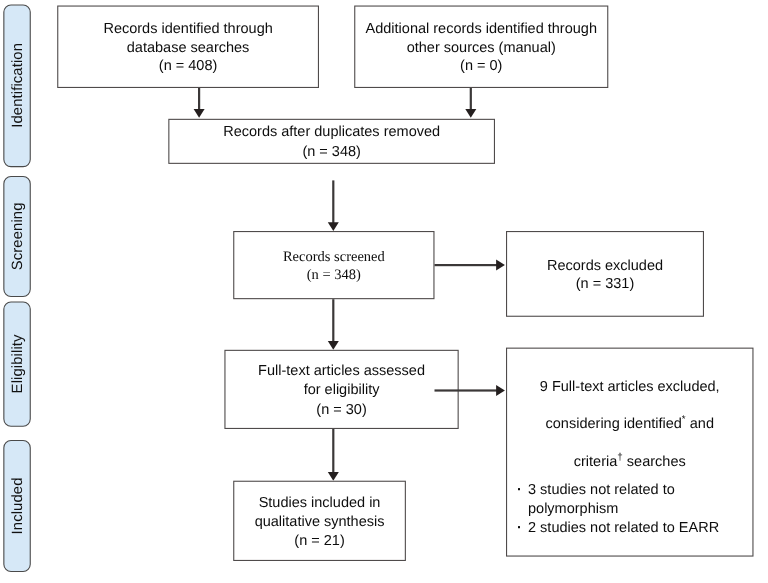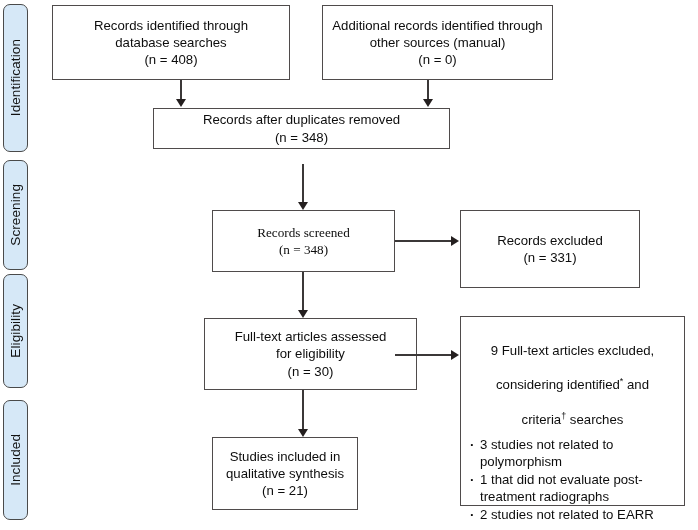--- a/index.html
+++ b/index.html
@@ -198,27 +198,26 @@
   <div class="arrow-right" style="left:451px; top:350px;"></div>
 
   <div class="detail-box" style="left:460px; top:316px; width:225px; height:190px;">
     <div class="detail-head">
       <span>9 Full-text articles excluded,</span><br>
       <span>considering identified</span><sup>*</sup><span> and</span><br>
       <span>criteria</span><sup>†</sup><span> searches</span>
     </div>
     <ul class="detail-list">
       <li>3 studies not related to polymorphism</li>
-      <li>1 that did not evaluate post-treatment radiographs</li>
       <li>2 studies not related to EARR</li>
     </ul>
   </div>
 
   <div class="conn v" style="left:302px; top:390px; height:43px;"></div>
   <div class="arrow-down" style="left:298px; top:429px;"></div>
 
-  <div class="flow-box" style="left:212px; top:437px; width:146px; height:73px;">
+  <div class="flow-box" style="left:212px; top:437px; width:157px; height:73px;">
     <span class="btext">Studies included in
 qualitative synthesis
 (n = 21)</span>
   </div>
 
 </div>
 
 </body></html>

